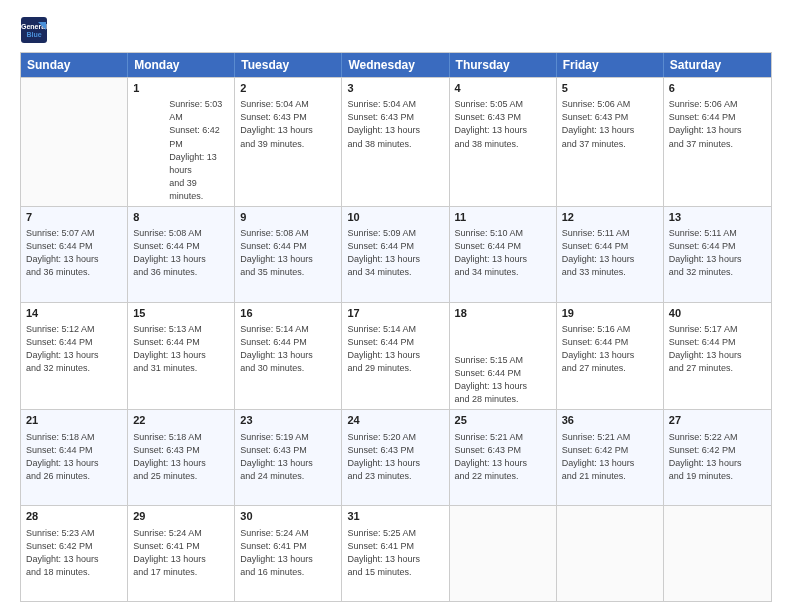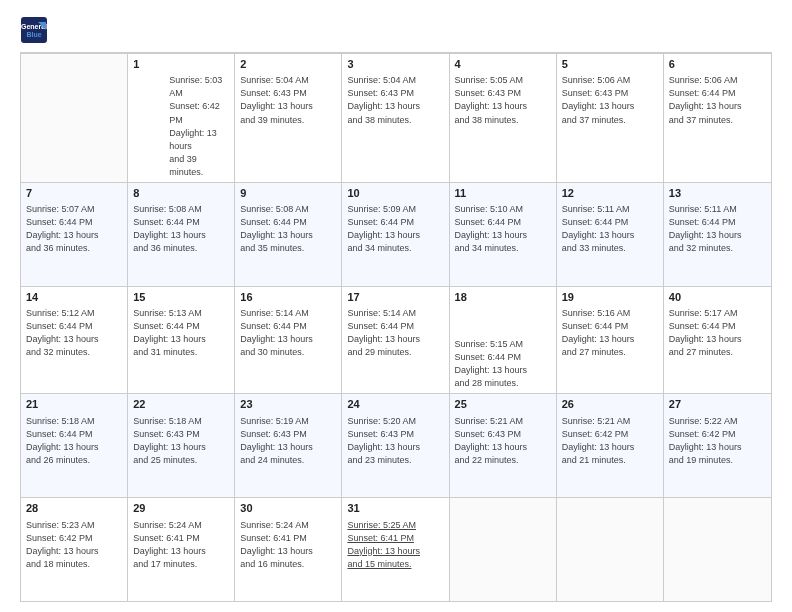--- a/index.html
+++ b/index.html
@@ -115,20 +115,29 @@
         <polygon points="18,6 26,6 26,14" fill="#4a90d9"></polygon>
       </svg>
     </div>
     <div class="title-block">
       <div class="month-title"></div>
       <div class="location"></div>
     </div>
   </div>
 
   <div class="calendar">
+    <div class="cal-header-row">
+    <div class="cal-header-cell">Sunday</div>
+        <div class="cal-header-cell">Monday</div>
+        <div class="cal-header-cell">Tuesday</div>
+        <div class="cal-header-cell">Wednesday</div>
+        <div class="cal-header-cell">Thursday</div>
+        <div class="cal-header-cell">Friday</div>
+        <div class="cal-header-cell">Saturday</div>
+      </div>
     <div class="cal-body">
     <div class="cal-week">
           <div class="cal-cell empty"></div>
           <div class="cal-cell">
             <span class="day-number">1</span>
             <div class="cell-text" style="white-space: pre-line; margin-left: 36px;">Sunrise: 5:03 AM
 Sunset: 6:42 PM
 Daylight: 13 hours
 and 39 minutes.</div>
           </div>
@@ -300,21 +309,21 @@
 and 23 minutes.</div>
           </div>
           <div class="cal-cell">
             <span class="day-number">25</span>
             <div class="cell-text" style="white-space: pre-line;">Sunrise: 5:21 AM
 Sunset: 6:43 PM
 Daylight: 13 hours
 and 22 minutes.</div>
           </div>
           <div class="cal-cell">
-            <span class="day-number">26</span>
+            <span class="day-number">36</span>
             <div class="cell-text" style="white-space: pre-line;">Sunrise: 5:21 AM
 Sunset: 6:42 PM
 Daylight: 13 hours
 and 21 minutes.</div>
           </div>
           <div class="cal-cell">
             <span class="day-number">27</span>
             <div class="cell-text" style="white-space: pre-line;">Sunrise: 5:22 AM
 Sunset: 6:42 PM
 Daylight: 13 hours
@@ -338,21 +347,21 @@
           </div>
           <div class="cal-cell">
             <span class="day-number">30</span>
             <div class="cell-text" style="white-space: pre-line;">Sunrise: 5:24 AM
 Sunset: 6:41 PM
 Daylight: 13 hours
 and 16 minutes.</div>
           </div>
           <div class="cal-cell">
             <span class="day-number">31</span>
-            <div class="cell-text" style="white-space: pre-line; text-decoration: underline;">Sunrise: 5:25 AM
+            <div class="cell-text" style="white-space: pre-line;">Sunrise: 5:25 AM
 Sunset: 6:41 PM
 Daylight: 13 hours
 and 15 minutes.</div>
           </div>
           <div class="cal-cell empty"></div>
           <div class="cal-cell empty"></div>
           <div class="cal-cell empty"></div>
         </div>
       </div>
   </div>

